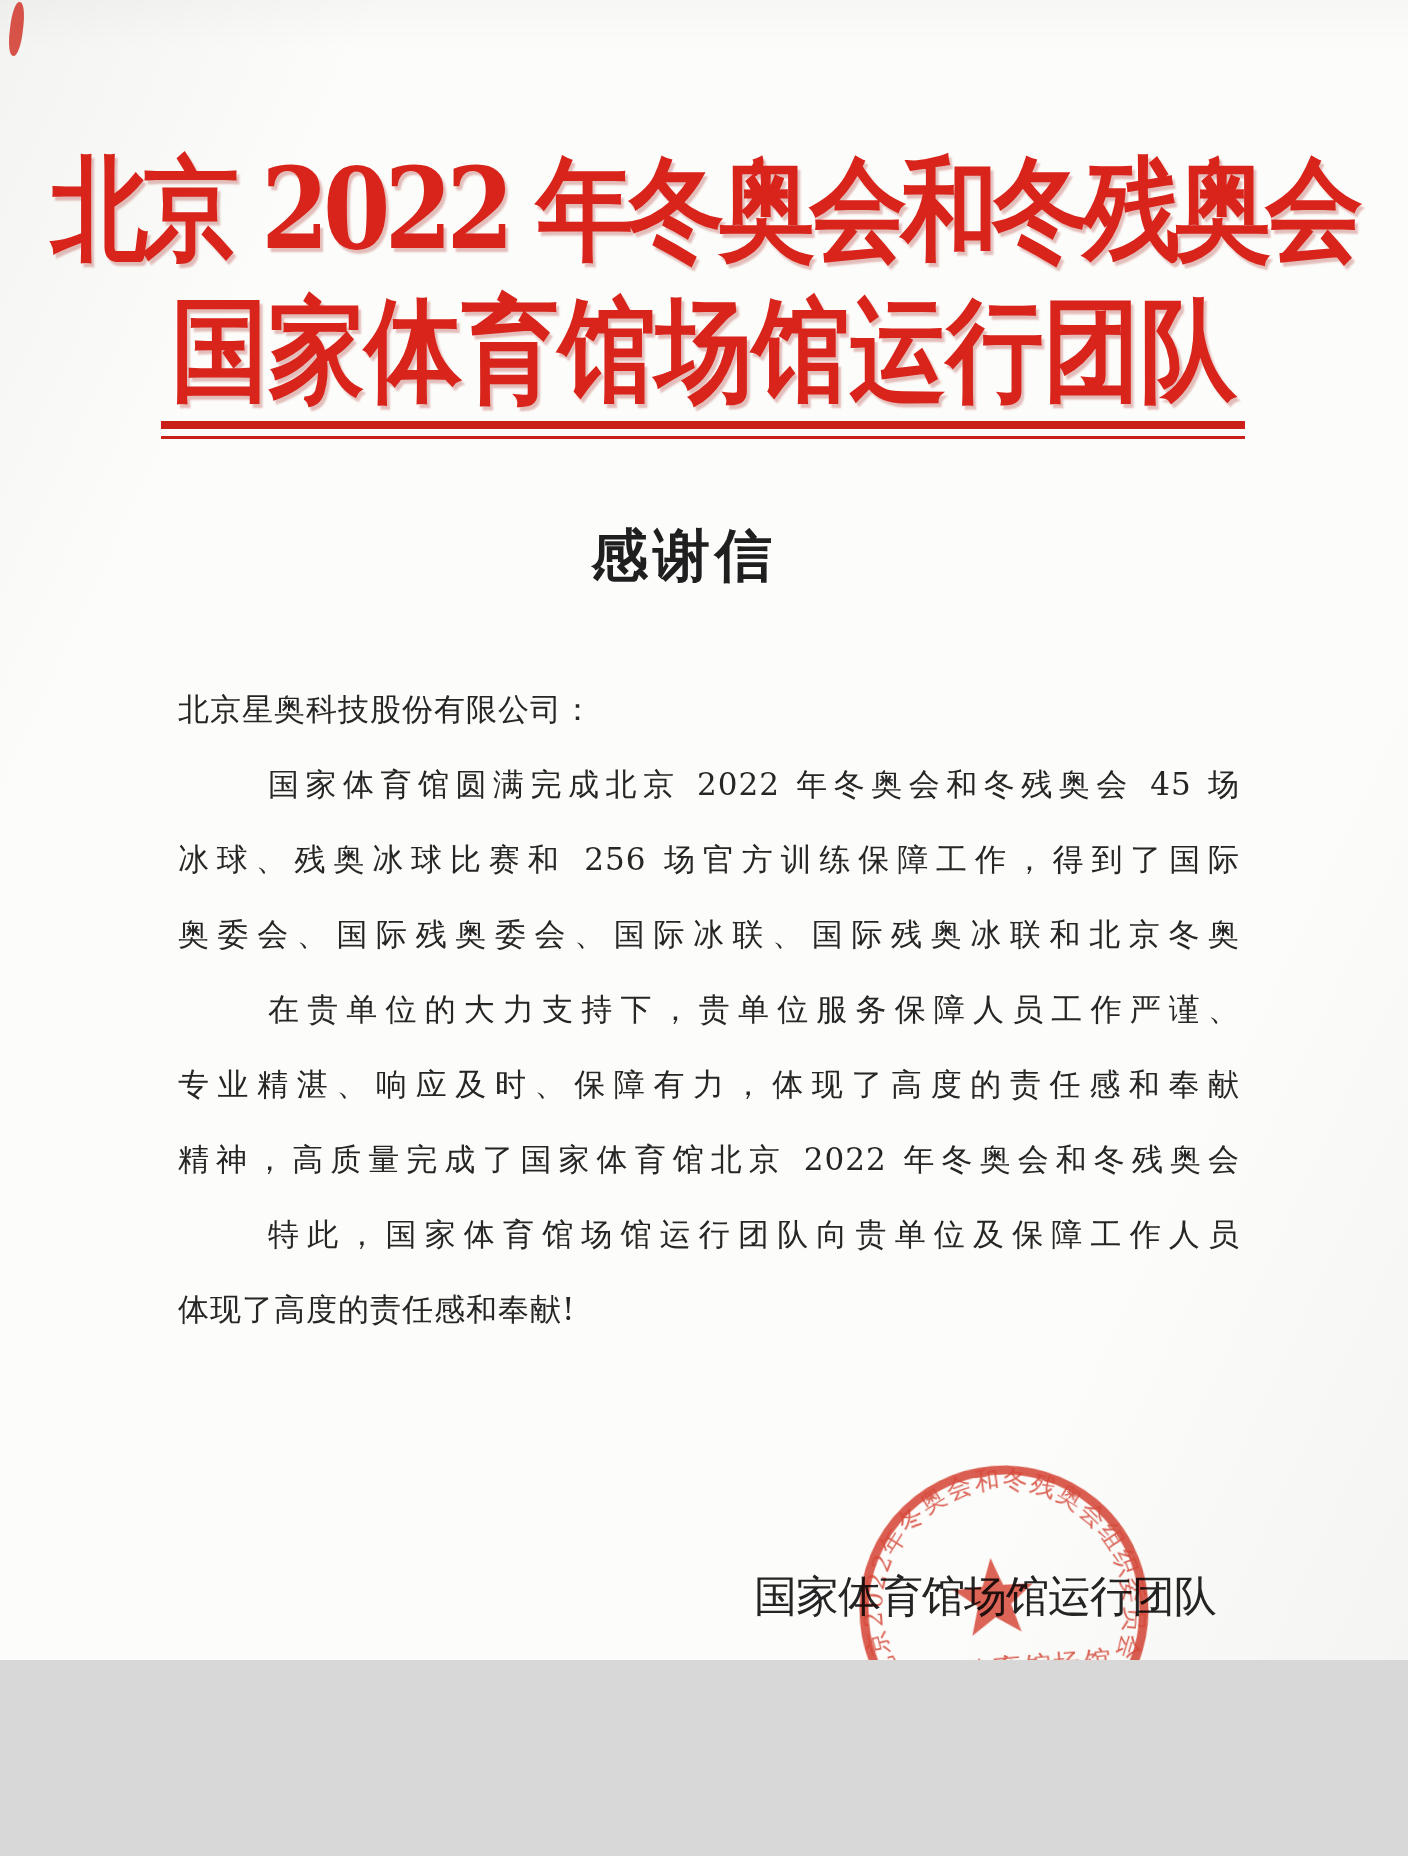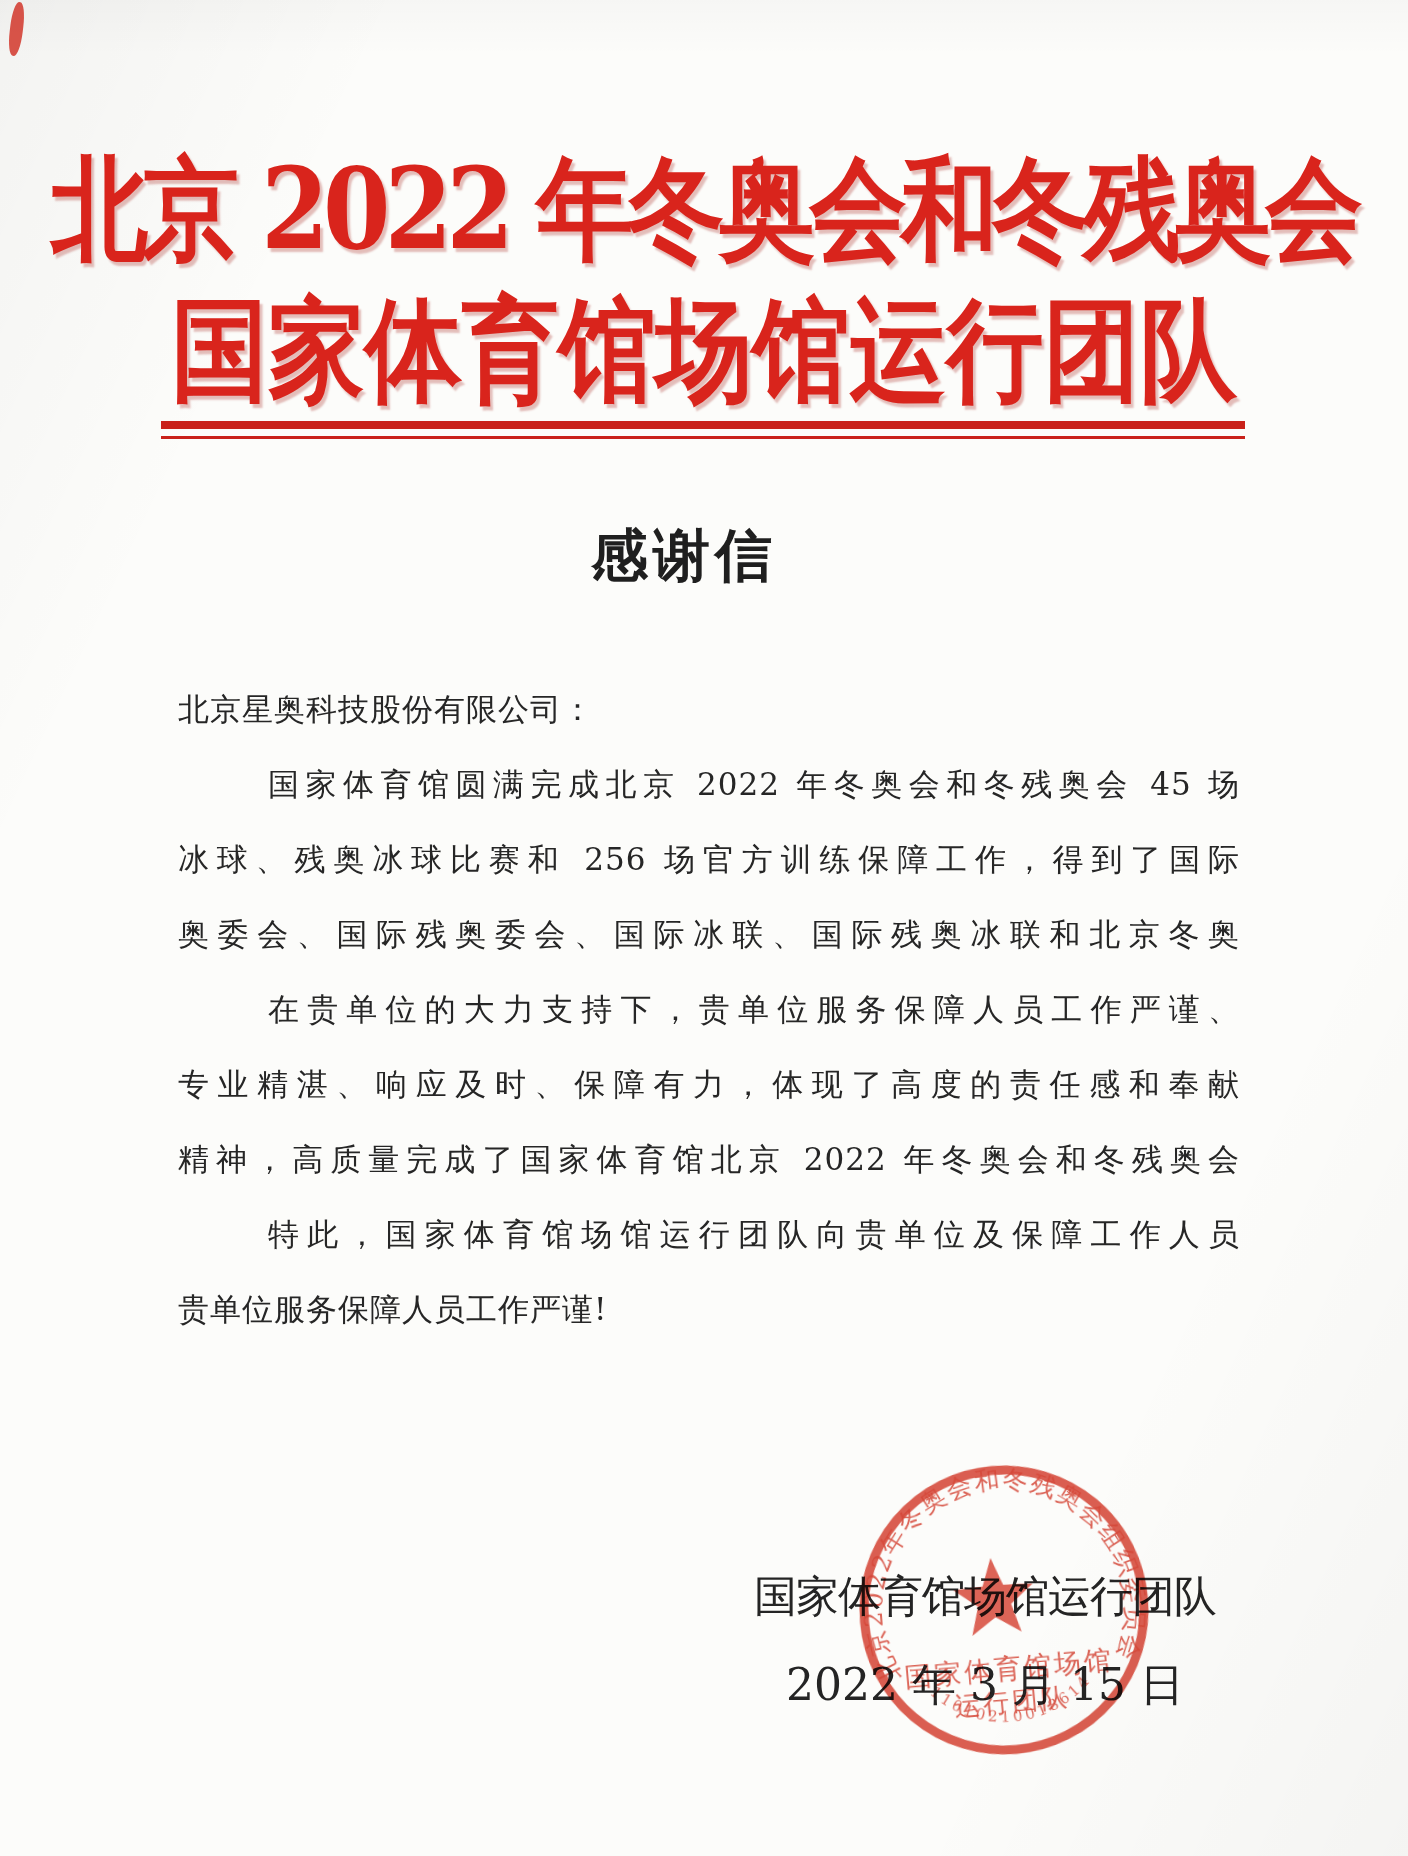--- a/index.html
+++ b/index.html
@@ -1,18 +1,18 @@
 <!DOCTYPE html>
 <html><head>
 <meta charset="utf-8">
 <style>
   html,body{margin:0;padding:0;background:#d8d8d8;}
   .page{
     position:relative;
-    width:1408px;height:1856px;
+    width:1408px;height:1660px;
     margin:0 auto;
     background:#fcfcfa;
     background-image:
       linear-gradient(115deg, rgba(0,0,0,0.035) 0%, rgba(0,0,0,0) 18%),
       linear-gradient(295deg, rgba(0,0,0,0.03) 0%, rgba(0,0,0,0) 22%),
       linear-gradient(180deg, rgba(0,0,0,0.025) 0%, rgba(0,0,0,0) 3%);
     overflow:hidden;
     font-family:"DejaVu Serif","Liberation Serif",serif;
   }
   .corner-artifact{
@@ -81,21 +81,21 @@
 
   <div class="letter-body">
     <div class="bline">北京星奥科技股份有限公司：</div>
     <div class="bline indent fill">国家体育馆圆满完成北京 2022 年冬奥会和冬残奥会 45 场</div>
     <div class="bline fill">冰球、残奥冰球比赛和 256 场官方训练保障工作，得到了国际</div>
     <div class="bline fill">奥委会、国际残奥委会、国际冰联、国际残奥冰联和北京冬奥</div>
     <div class="bline indent fill">在贵单位的大力支持下，贵单位服务保障人员工作严谨、</div>
     <div class="bline fill">专业精湛、响应及时、保障有力，体现了高度的责任感和奉献</div>
     <div class="bline fill">精神，高质量完成了国家体育馆北京 2022 年冬奥会和冬残奥会</div>
     <div class="bline indent fill">特此，国家体育馆场馆运行团队向贵单位及保障工作人员</div>
-    <div class="bline">贵单位服务保障人员工作严谨!</div>
+    <div class="bline">体现了高度的责任感和奉献!</div>
   </div>
 
   <div class="signature-block">
     <div class="signature-name">国家体育馆场馆运行团队</div>
     <div class="signature-date">2022 年 3 月 15 日</div>
   </div>
 
   <svg class="official-seal" viewBox="0 0 300 300">
     <defs>
       <path id="sealTopArc" d="M 39.5,201.6 A 122,122 0 1 1 260.5,201.6" fill="none"></path>

